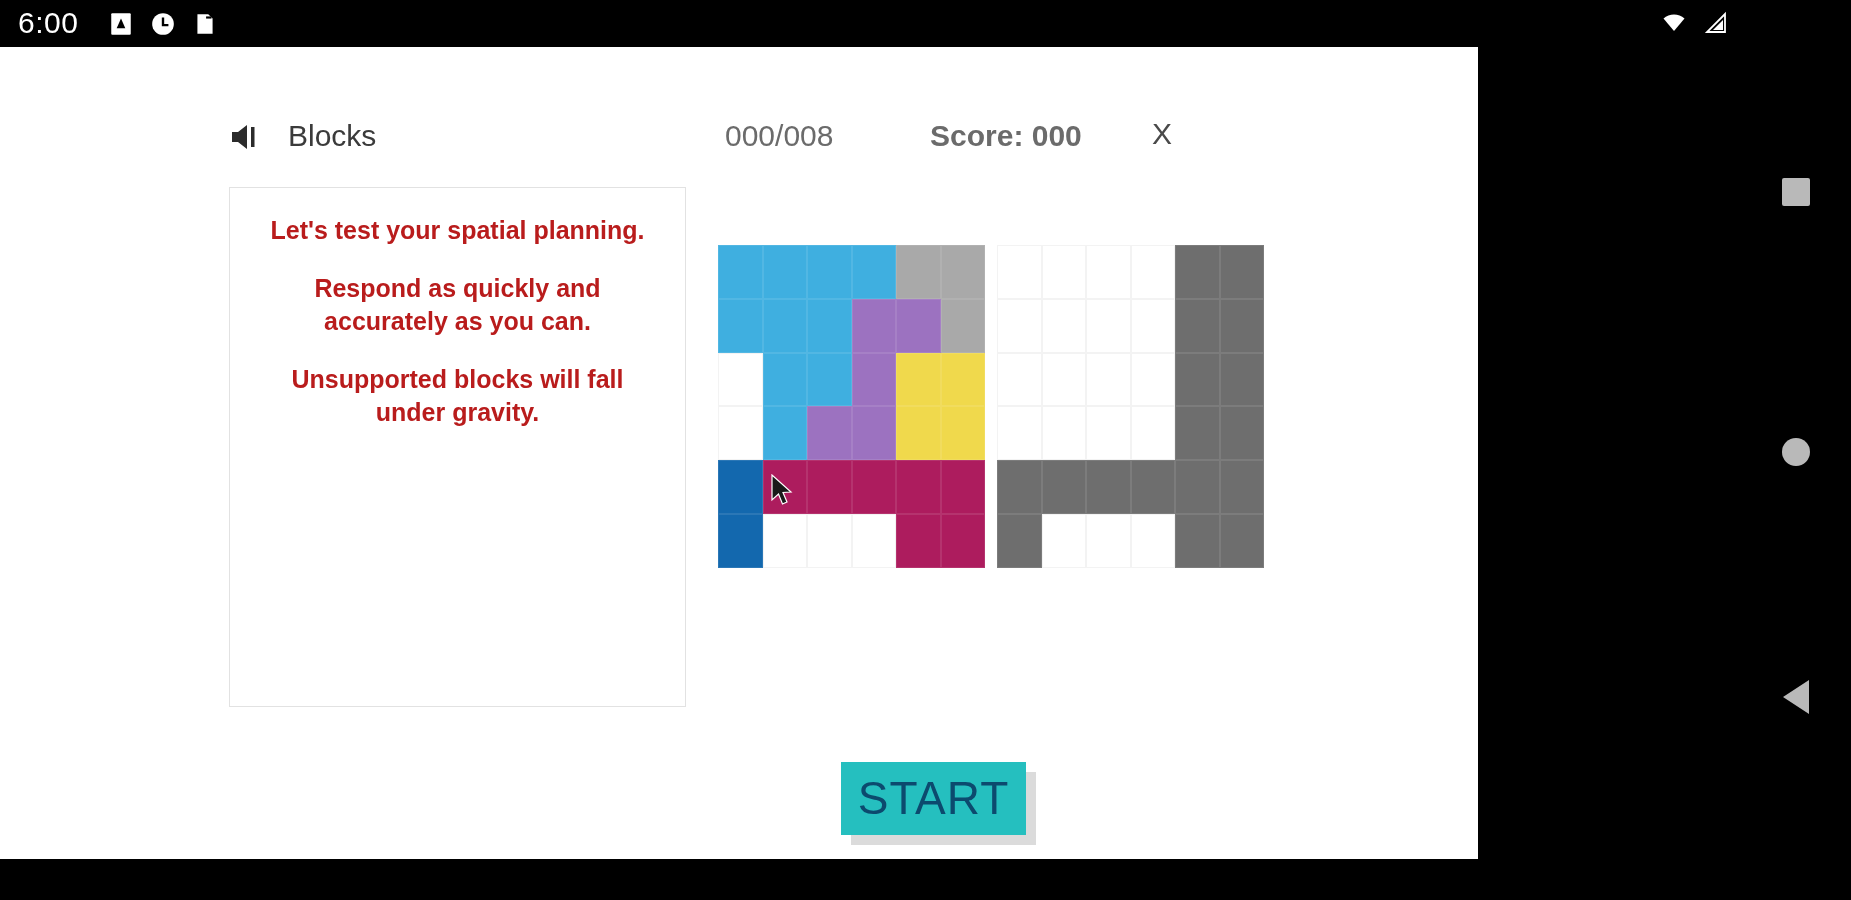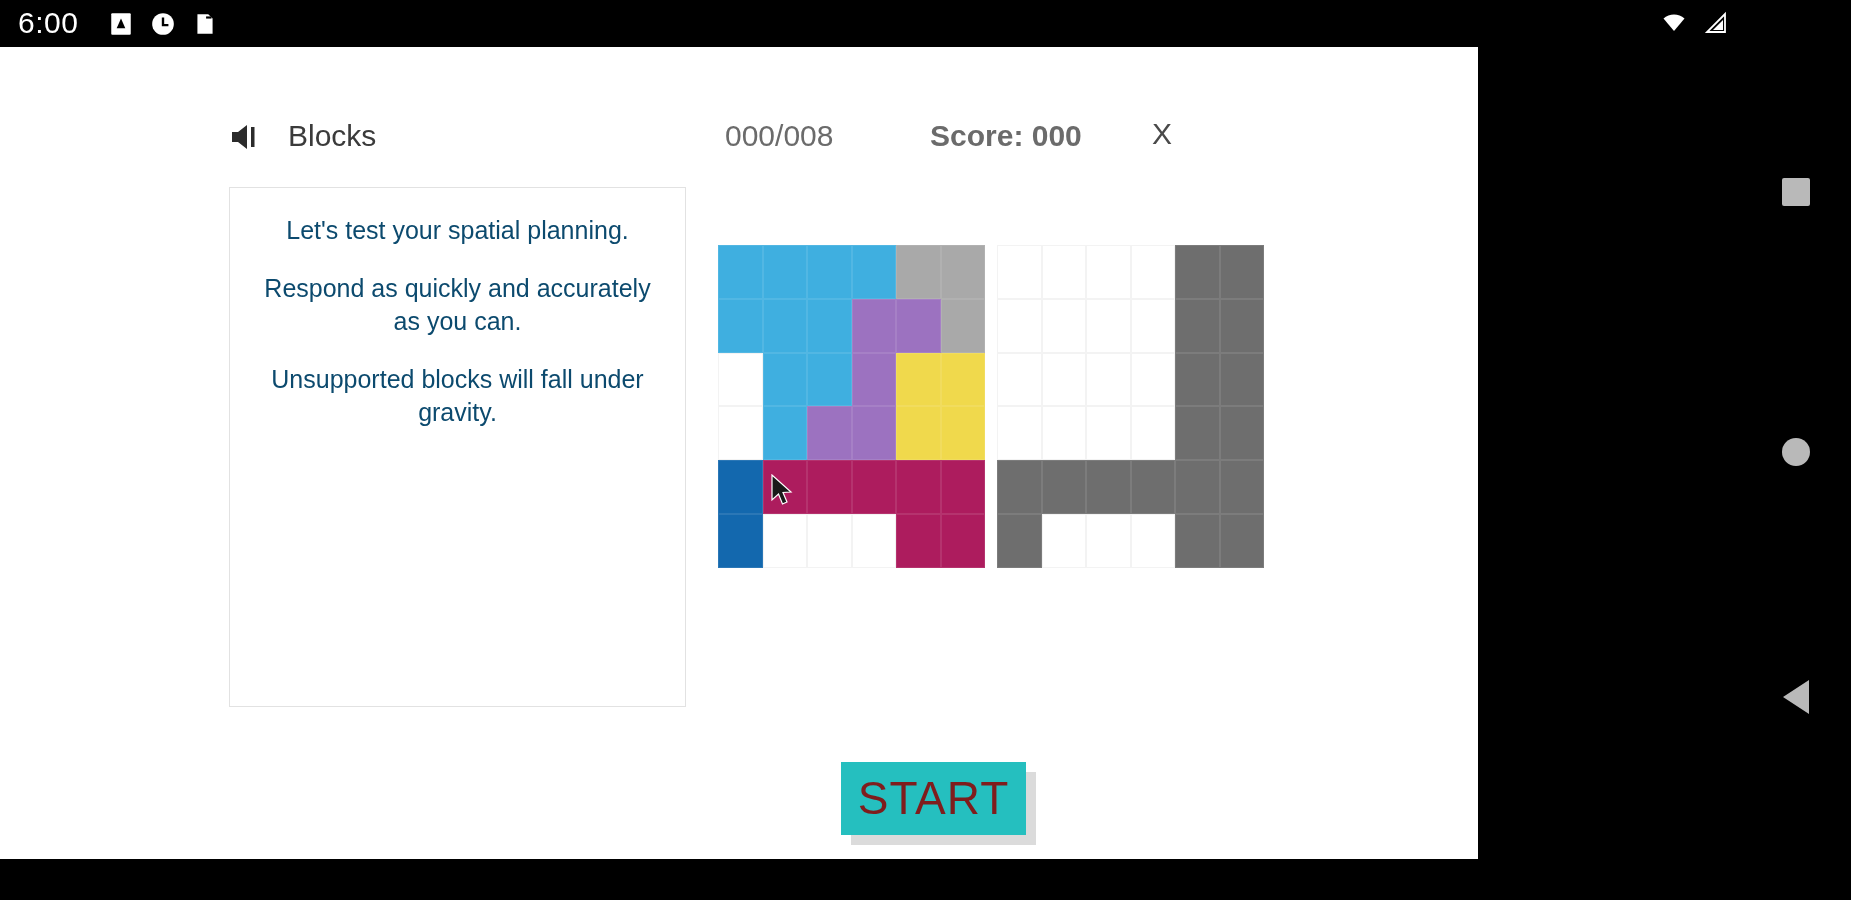--- a/index.html
+++ b/index.html
@@ -86,22 +86,22 @@
 
   
   .instructions {
     position: absolute; left: 229px; top: 140px;
     width: 457px; height: 520px;
     border: 1px solid #e2e2e2; background: #fff;
     padding: 26px 26px 20px 26px;
     display: flex; flex-direction: column; justify-content: flex-start;
   }
   .instr-p {
-    font-size: 25px; line-height: 1.34; color: #0c4a6e;
-    text-align: center; margin-bottom: 24px; font-weight: 400;
+    font-size: 25px; line-height: 1.34; color: #b91c1c;
+    text-align: center; margin-bottom: 24px; font-weight: 700;
   }
   .instr-p:last-child { margin-bottom: 0; }
 
   
   .puzzle-wrap {
     position: absolute; left: 718px; top: 198px;
     display: flex; gap: 12px;
   }
   .grid {
     display: grid;
@@ -110,21 +110,21 @@
     background: #fff;
   }
   .cell { width: 44.5px; height: 53.8px; }
   .cell.empty { background: #ffffff; border: 1px solid #f3f3f3; }
   .cell.filled { border: 1px solid rgba(255,255,255,0.10); }
 
   
   .start-btn {
     position: absolute; left: 841px; top: 715px;
     width: 185px; height: 73px;
-    background: #25BFBF; color: #7f1d1d;
+    background: #25BFBF; color: #0c4a6e;
     border: none; cursor: pointer;
     font-size: 46px; font-family: "Liberation Sans", sans-serif;
     letter-spacing: 1px; line-height: 73px; text-align: center;
     box-shadow: 10px 10px 0 rgba(0,0,0,0.14);
   }
 
   
   .cursor { position: absolute; left: 770px; top: 427px; pointer-events: none; }
 </style>
 </head>

